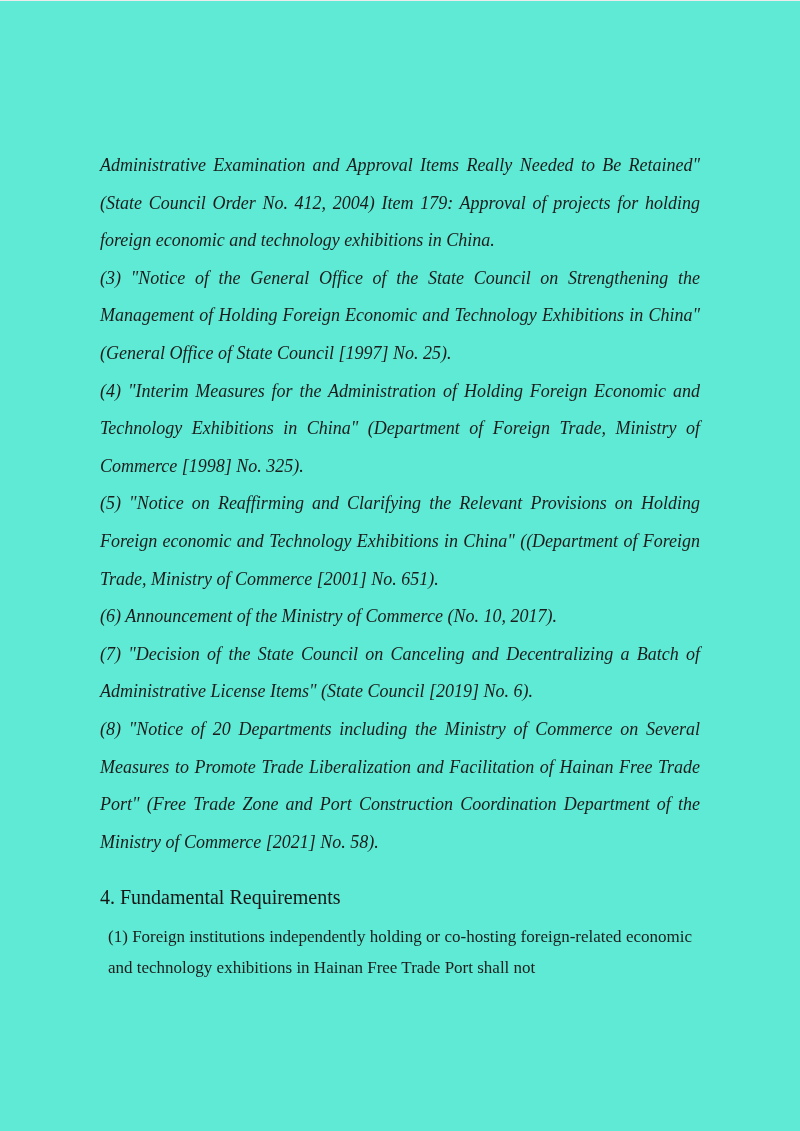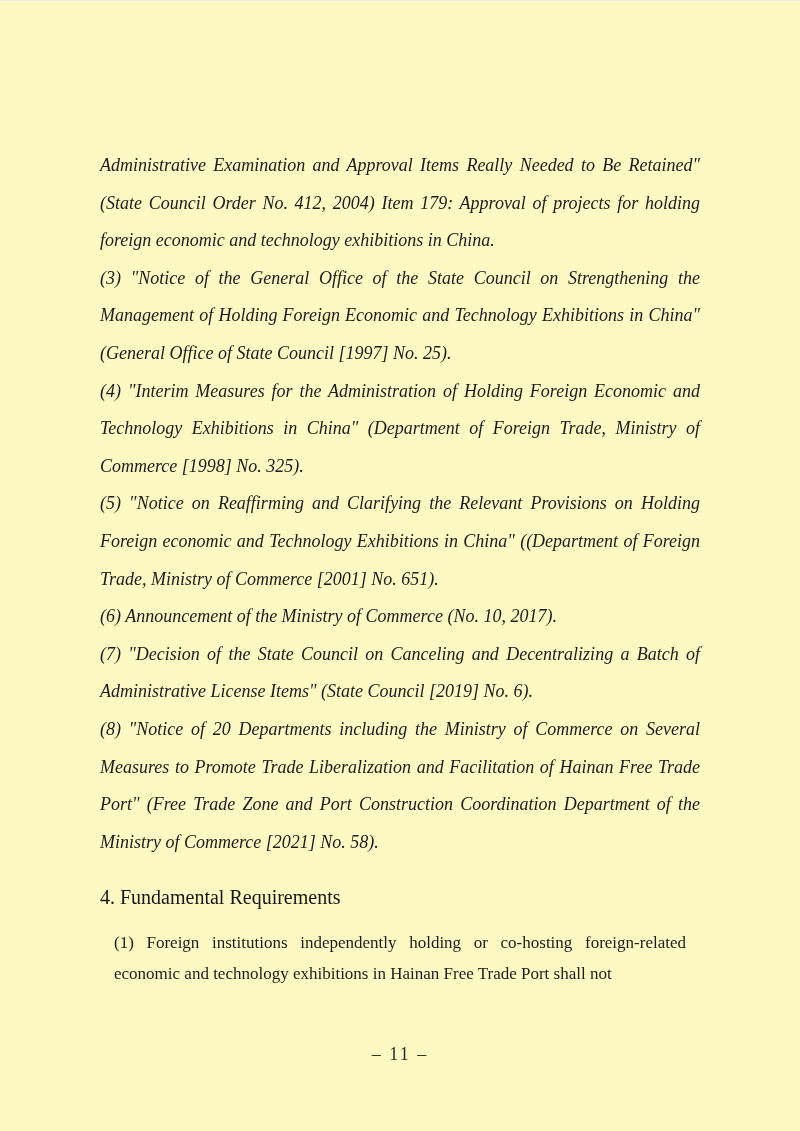--- a/index.html
+++ b/index.html
@@ -5,21 +5,21 @@
   * { box-sizing: border-box; }
   html, body {
     margin: 0;
     padding: 0;
     background: #ffffff;
   }
   .page {
     position: relative;
     width: 800px;
     height: 1131px;
-    background: #fef9c3;
+    background: #5eead4;
     color: #1c1c1c;
     font-family: "Liberation Serif", "DejaVu Serif", serif;
     overflow: hidden;
     border-top: 1px solid #ececec;
   }
   .content {
     position: absolute;
     left: 100px;
     top: 146px;
     width: 600px;
@@ -35,21 +35,21 @@
   }
   .section-heading {
     margin: 20px 0 0 0;
     font-style: normal;
     font-weight: normal;
     font-size: 20px;
     line-height: 33px;
     color: #161616;
   }
   .body-par {
-    margin: 14px;
+    margin: 8px;
     font-style: normal;
     font-size: 17px;
     line-height: 30.5px;
     text-align: justify;
     hyphens: none;
     -webkit-hyphens: none;
   }
   .page-footer {
     position: absolute;
     left: 0;
@@ -69,14 +69,13 @@
     <p class="ref-par">Administrative Examination and Approval Items Really Needed to Be Retained" (State Council Order No. 412, 2004) Item 179: Approval of projects for holding foreign economic and technology exhibitions in China.</p>
     <p class="ref-par">(3) "Notice of the General Office of the State Council on Strengthening the Management of Holding Foreign Economic and Technology Exhibitions in China" (General Office of State Council [1997] No. 25).</p>
     <p class="ref-par">(4) "Interim Measures for the Administration of Holding Foreign Economic and Technology Exhibitions in China" (Department of Foreign Trade, Ministry of Commerce [1998] No. 325).</p>
     <p class="ref-par">(5) "Notice on Reaffirming and Clarifying the Relevant Provisions on Holding Foreign economic and Technology Exhibitions in China" ((Department of Foreign Trade, Ministry of Commerce [2001] No. 651).</p>
     <p class="ref-par">(6) Announcement of the Ministry of Commerce (No. 10, 2017).</p>
     <p class="ref-par">(7) "Decision of the State Council on Canceling and Decentralizing a Batch of Administrative License Items" (State Council [2019] No. 6).</p>
     <p class="ref-par">(8) "Notice of 20 Departments including the Ministry of Commerce on Several Measures to Promote Trade Liberalization and Facilitation of Hainan Free Trade Port" (Free Trade Zone and Port Construction Coordination Department of the Ministry of Commerce [2021] No. 58).</p>
     <h2 class="section-heading">4. Fundamental Requirements</h2>
     <p class="body-par">(1) Foreign institutions independently holding or co-hosting foreign-related economic and technology exhibitions in Hainan Free Trade Port shall not</p>
   </div>
-  <div class="page-footer">– 11 –</div>
 </div>
 
 </body></html>

